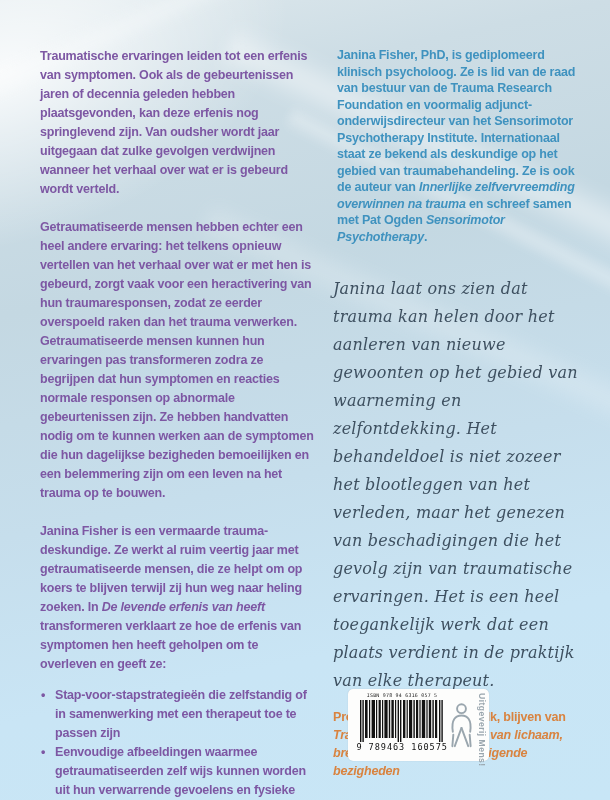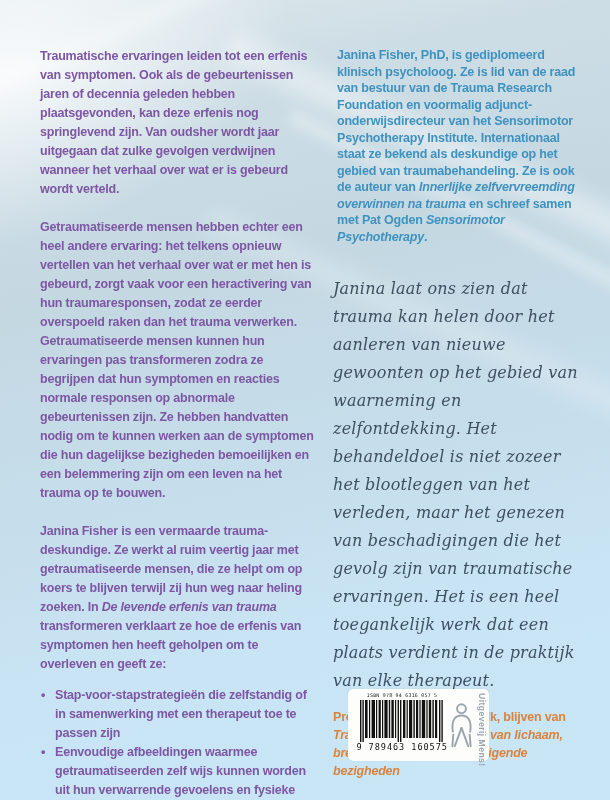--- a/index.html
+++ b/index.html
@@ -90,21 +90,21 @@
 <div class="cover">
   <div class="swoosh"></div>
   <div class="ray ray4"></div>
   <div class="ray ray1"></div>
   <div class="ray ray2"></div>
   <div class="ray ray3"></div>
 
   <div class="left-col">
     <p>Traumatische ervaringen leiden tot een erfenis van symptomen. Ook als de gebeurtenissen jaren of decennia geleden hebben plaatsgevonden, kan deze erfenis nog springlevend zijn. Van oudsher wordt jaar uitgegaan dat zulke gevolgen verdwijnen wanneer het verhaal over wat er is gebeurd wordt verteld.</p>
     <p>Getraumatiseerde mensen hebben echter een heel andere ervaring: het telkens opnieuw vertellen van het verhaal over wat er met hen is gebeurd, zorgt vaak voor een heractivering van hun traumaresponsen, zodat ze eerder overspoeld raken dan het trauma verwerken. Getraumatiseerde mensen kunnen hun ervaringen pas transformeren zodra ze begrijpen dat hun symptomen en reacties normale responsen op abnormale gebeurtenissen zijn. Ze hebben handvatten nodig om te kunnen werken aan de symptomen die hun dagelijkse bezigheden bemoeilijken en een belemmering zijn om een leven na het trauma op te bouwen.</p>
-    <p class="about"><span>Janina Fisher is een vermaarde trauma-deskundige. Ze werkt al ruim veertig jaar met getraumatiseerde mensen, die ze helpt om op koers te blijven terwijl zij hun weg naar heling zoeken. In </span><span class="it">De levende erfenis van trauma</span><span> transformeren verklaart ze hoe de erfenis van symptomen hen heeft geholpen om te overleven en geeft ze:</span></p>
+    <p class="about"><span>Janina Fisher is een vermaarde trauma-deskundige. Ze werkt al ruim veertig jaar met getraumatiseerde mensen, die ze helpt om op koers te blijven terwijl zij hun weg naar heling zoeken. In </span><span class="it">De levende erfenis van heeft</span><span> transformeren verklaart ze hoe de erfenis van symptomen hen heeft geholpen om te overleven en geeft ze:</span></p>
     <ul class="bullets">
       <li><span class="dot">•</span><span>Stap-voor-stapstrategieën die zelfstandig of in samenwerking met een therapeut toe te passen zijn</span></li>
       <li><span class="dot">•</span><span>Eenvoudige afbeeldingen waarmee getraumatiseerden zelf wijs kunnen worden uit hun verwarrende gevoelens en fysieke reacties</span></li>
 
     </ul>
   </div>
 
   <div class="right-col">
     <p class="bio"><span>Janina Fisher, PhD, is gediplomeerd klinisch psycholoog. Ze is lid van de raad van bestuur van de Trauma Research Foundation en voormalig adjunct-onderwijsdirecteur van het Sensorimotor Psychotherapy Institute. Internationaal staat ze bekend als deskundige op het gebied van traumabehandeling. Ze is ook de auteur van </span><span class="it">Innerlijke zelfvervreemding overwinnen na trauma</span><span> en schreef samen met Pat Ogden </span><span class="it">Sensorimotor Psychotherapy</span><span>.</span></p>
     <p class="quote">Janina laat ons zien dat trauma kan helen door het aanleren van nieuwe gewoonten op het gebied van waarneming en zelfontdekking. Het behandeldoel is niet zozeer het blootleggen van het verleden, maar het genezen van beschadigingen die het gevolg zijn van traumatische ervaringen. Het is een heel toegankelijk werk dat een plaats verdient in de praktijk van elke therapeut.</p>

